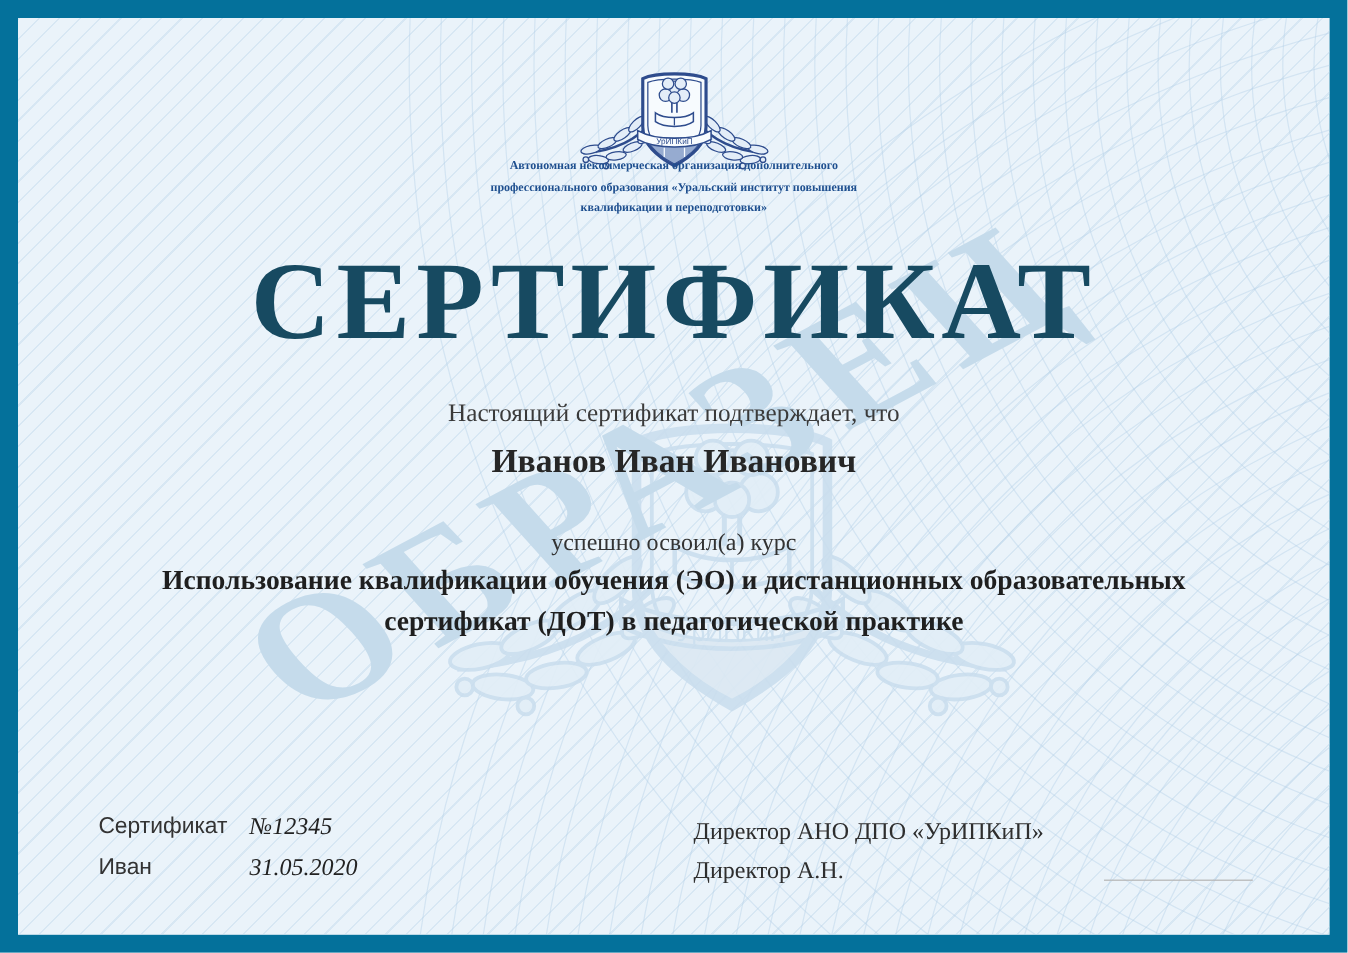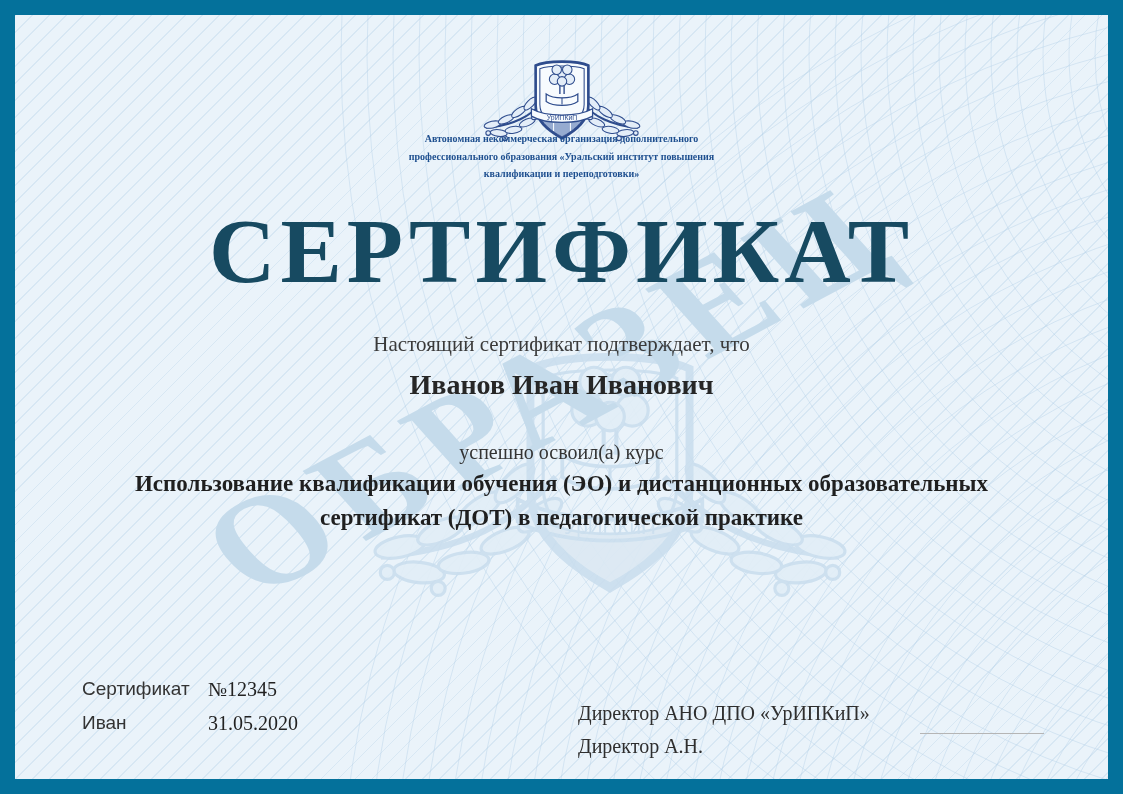--- a/index.html
+++ b/index.html
@@ -69,23 +69,23 @@
   .center-line { position:absolute; left:0; width:100%; text-align:center; margin:0; }
   .confirm   { top:317px; font-size:21px; color:#3a3a3a; }
   .recipient { top:354px; font-size:28px; font-weight:bold; color:#262626; }
   .completed { top:426px; font-size:20px; color:#333333; }
   .course    { top:452px; font-size:23px; font-weight:bold; line-height:34px; color:#1f1f1f; }
 
   
   .footer-left { position:absolute; left:67px; top:663px; font-size:19px; color:#333; }
   .footer-left .row { display:flex; margin-bottom:11px; }
   .footer-left .lbl { width:126px; font-family:"Liberation Sans","DejaVu Sans",sans-serif; }
-  .footer-left .val { font-size:20px; color:#222; }
-
-  .footer-right { position:absolute; left:563px; top:662px; font-size:20px; line-height:33px; color:#2e2e2e;margin-top:20px; }
+  .footer-left .val { font-size:20px; color:#222;font-style:italic; }
+
+  .footer-right { position:absolute; left:563px; top:662px; font-size:20px; line-height:33px; color:#2e2e2e; }
 
   .sig-line { position:absolute; left:905px; top:718px; width:124px; border-top:1.5px solid #b5b5b5; }
 </style>
 </head>
 <body>
 
 <div class="certificate">
   <div class="inner">
 
     <svg class="bg-arcs" viewBox="0 0 1093 764" preserveAspectRatio="none">

